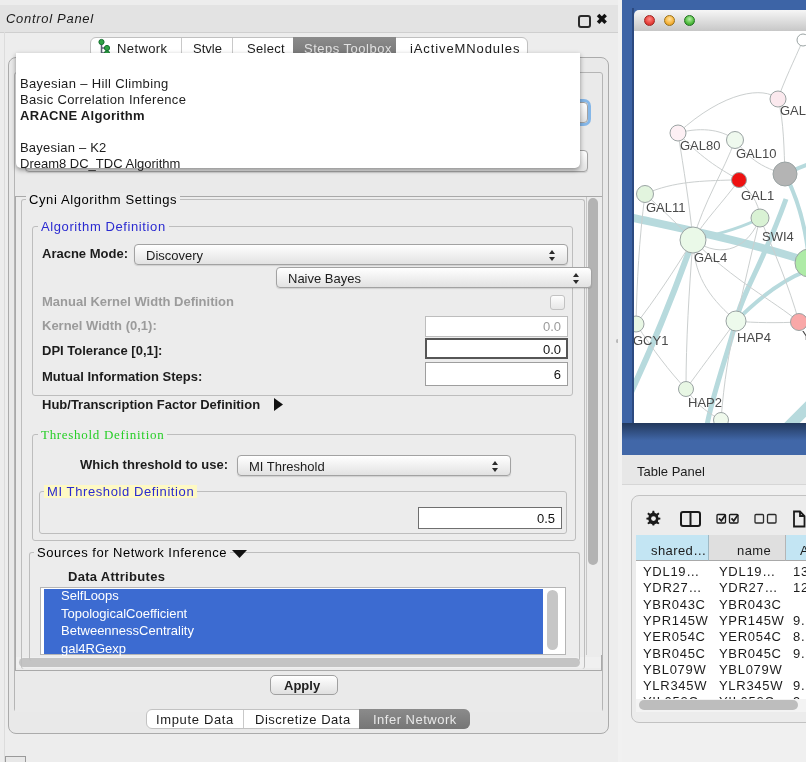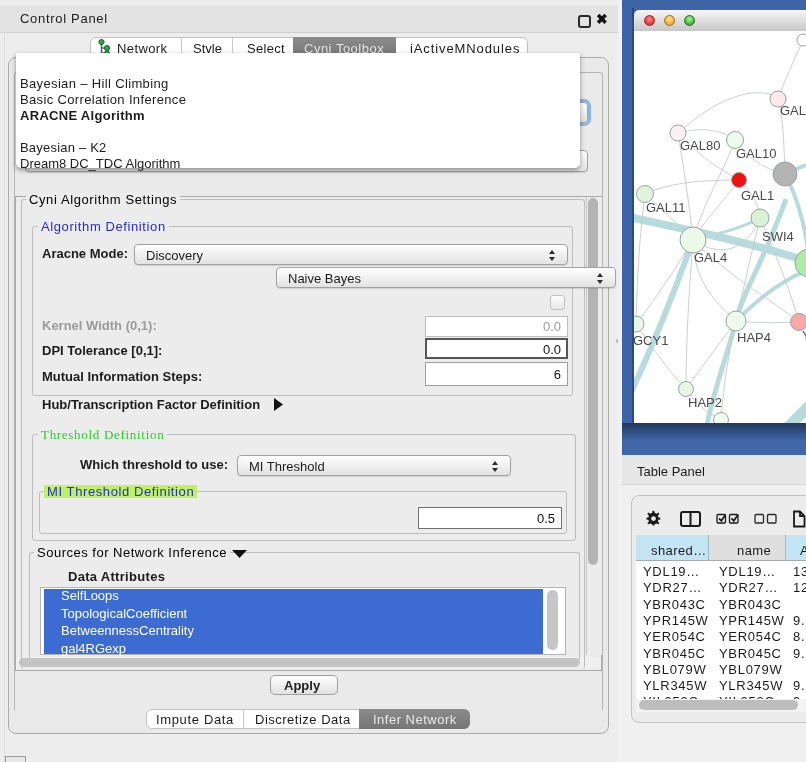--- a/index.html
+++ b/index.html
@@ -18,21 +18,21 @@
 .grp{position:absolute;border:1px solid #bdbdbd;border-radius:3px;box-sizing:border-box;}
 .glab{position:absolute;background:#ececec;padding:0 3px;font-size:13px;line-height:13px;}
 </style>
 </head>
 <body>
 <div id="root">
 
 <div class="ab" style="left:0;top:0;width:618px;height:762px;background:#ededed;"></div>
 
 <div class="ab" style="left:0;top:5px;width:618px;height:27px;background:#e3e3e3;border-bottom:1px solid #cfcfcf;"></div>
-<div class="t" style="left:20px;top:11px;letter-spacing:0.7px;">Control Panel</div>
+<div class="t" style="left:6px;top:11px;letter-spacing:0.7px;font-style:italic;">Control Panel</div>
 <div class="ab" style="left:578px;top:15px;width:9px;height:9px;border:2px solid #2a2a2a;border-radius:3px;"></div>
 <div class="t" style="left:596px;top:12px;font-weight:bold;font-size:14px;color:#111;">✖</div>
 
 <div class="ab" style="left:4px;top:32px;width:1px;height:730px;background:#dcdcdc;"></div>
 
 <div class="ab" style="left:8px;top:57px;width:601px;height:677px;background:#e9e9e9;border:1px solid #ababab;border-radius:8px;box-sizing:border-box;"></div>
 
 <div class="ab" style="left:14px;top:72px;width:589px;height:640px;background:#eaeaea;border:1px solid #b5b5b5;border-radius:3px;box-sizing:border-box;"></div>
 
 <div class="ab" style="left:90px;top:37px;width:438px;height:21px;background:#ffffff;border:1px solid #c0c0c0;border-radius:6px;box-sizing:border-box;"></div>
@@ -41,21 +41,21 @@
  <circle cx="4.5" cy="4" r="2.6" fill="#2fa344" stroke="#157031" stroke-width="1"></circle>
  <circle cx="10" cy="10" r="2.6" fill="#2fa344" stroke="#157031" stroke-width="1"></circle>
  <circle cx="10" cy="15.3" r="2.6" fill="#2fa344" stroke="#157031" stroke-width="1"></circle>
 </svg>
 <div class="t" style="left:117px;top:41px;letter-spacing:0.4px;">Network</div>
 <div class="ab" style="left:181px;top:38px;width:1px;height:19px;background:#c9c9c9;"></div>
 <div class="t" style="left:193px;top:41px;">Style</div>
 <div class="ab" style="left:232px;top:38px;width:1px;height:19px;background:#c9c9c9;"></div>
 <div class="t" style="left:247px;top:41px;letter-spacing:0.3px;">Select</div>
 <div class="ab" style="left:293px;top:37px;width:103px;height:21px;background:linear-gradient(#8b8b8b,#767676);"></div>
-<div class="t" style="left:304px;top:41px;color:#e2e2e2;letter-spacing:0.5px;">Cyni Toolbox</div>
+<div class="t" style="left:304px;top:41px;color:#e2e2e2;letter-spacing:0.5px;">Steps Toolbox</div>
 <div class="t" style="left:410px;top:41px;letter-spacing:0.9px;">jActiveMNodules</div>
 
 <div class="combo" style="left:25px;top:102px;width:563px;height:21px;box-shadow:0 0 0 3px #85b7e8;"></div>
 
 <div class="combo" style="left:25px;top:150px;width:563px;height:22px;"></div>
 
 <div class="ab" style="left:16px;top:53px;width:564px;height:115px;background:#ffffff;border-radius:0 0 5px 5px;box-shadow:0 2px 5px rgba(0,0,0,0.4);"></div>
 <div class="t" style="left:20px;top:76px;letter-spacing:0.35px;">Bayesian – Hill Climbing</div>
 <div class="t" style="left:20px;top:92px;letter-spacing:0.35px;">Basic Correlation Inference</div>
 <div class="t b" style="left:20px;top:108px;letter-spacing:0.3px;">ARACNE Algorithm</div>
@@ -76,26 +76,27 @@
 <div class="grp" style="left:32px;top:226px;width:541px;height:170px;"></div>
 <div class="glab" style="left:38px;top:220px;color:#2a2ad0;letter-spacing:0.6px;">Algorithm Definition</div>
 
 <div class="t b" style="left:42px;top:246px;">Aracne Mode:</div>
 <div class="combo" style="left:134px;top:244px;width:434px;height:21px;">
       <span class="ct">Discovery</span>
  <svg width="8" height="11" style="position:absolute;right:11px;top:5px;" viewBox="0 0 8 11">
         <path d="M4 0 L7 4 L1 4 Z M4 11 L7 7 L1 7 Z" fill="#2a2a2a"></path>
       </svg>
     </div>
-<div class="combo" style="left:276px;top:267px;width:340px;height:21px;">
+<div class="combo" style="left:276px;top:267px;width:316px;height:21px;">
       <span class="ct">Naive Bayes</span>
  <svg width="8" height="11" style="position:absolute;right:11px;top:5px;" viewBox="0 0 8 11">
         <path d="M4 0 L7 4 L1 4 Z M4 11 L7 7 L1 7 Z" fill="#2a2a2a"></path>
       </svg>
     </div>
+<div class="t b g" style="left:42px;top:294px;">Manual Kernel Width Definition</div>
 <div class="ab" style="left:550px;top:295px;width:13px;height:13px;border:1px solid #c2c2c2;border-radius:3px;background:linear-gradient(#fdfdfd,#e7e7e7);"></div>
 <div class="t b g" style="left:42px;top:318px;">Kernel Width (0,1):</div>
 <div class="field" style="left:425px;top:316px;width:143px;height:21px;border:1px solid #bdbdbd;"></div>
 <div class="fv g" style="left:425px;width:136px;top:319px;text-align:right;">0.0</div>
 <div class="t b" style="left:42px;top:343px;">DPI Tolerance [0,1]:</div>
 <div class="field" style="left:425px;top:338px;width:143px;height:21px;border:2px solid #565656;"></div>
 <div class="fv" style="left:425px;width:136px;top:342px;text-align:right;color:#111;">0.0</div>
 <div class="t b" style="left:42px;top:369px;">Mutual Information Steps:</div>
 <div class="field" style="left:425px;top:362px;width:143px;height:24px;border:1px solid #9e9e9e;"></div>
 <div class="fv" style="left:425px;width:136px;top:367px;text-align:right;color:#111;">6</div>
@@ -109,21 +110,21 @@
 <div class="glab" style="left:38px;top:428px;color:#27ce27;letter-spacing:0.7px;font-family:Liberation Serif, serif;">Threshold Definition</div>
 <div class="t b" style="left:80px;top:457px;">Which threshold to use:</div>
 <div class="combo" style="left:237px;top:455px;width:274px;height:21px;">
       <span class="ct">MI Threshold</span>
  <svg width="8" height="11" style="position:absolute;right:11px;top:5px;" viewBox="0 0 8 11">
         <path d="M4 0 L7 4 L1 4 Z M4 11 L7 7 L1 7 Z" fill="#2a2a2a"></path>
       </svg>
     </div>
 
 <div class="grp" style="left:39px;top:491px;width:528px;height:43px;"></div>
-<div class="glab" style="left:44px;top:485px;color:#2a2ad0;background:#bef264;letter-spacing:0.6px;">MI Threshold Definition</div>
+<div class="glab" style="left:44px;top:485px;color:#2a2ad0;background:#fef9c3;letter-spacing:0.6px;">MI Threshold Definition</div>
 <div class="field" style="left:418px;top:507px;width:144px;height:22px;border:1px solid #6f6f6f;"></div>
 <div class="fv" style="left:418px;width:137px;top:511px;text-align:right;color:#111;">0.5</div>
 
 <div class="grp" style="left:29px;top:552px;width:551px;height:109px;border-bottom:none;"></div>
 <div class="glab" style="left:34px;top:546px;letter-spacing:0.5px;">Sources for Network Inference</div>
 <svg class="ab" style="left:232px;top:549px;" width="15" height="10" viewBox="0 0 15 10">
       <path d="M0 1 L15 1 L7.5 9 Z" fill="#111"></path>
     </svg>
 <div class="t b" style="left:36px;top:569px;letter-spacing:0.3px;padding-left:32px;">Data Attributes</div>
 

